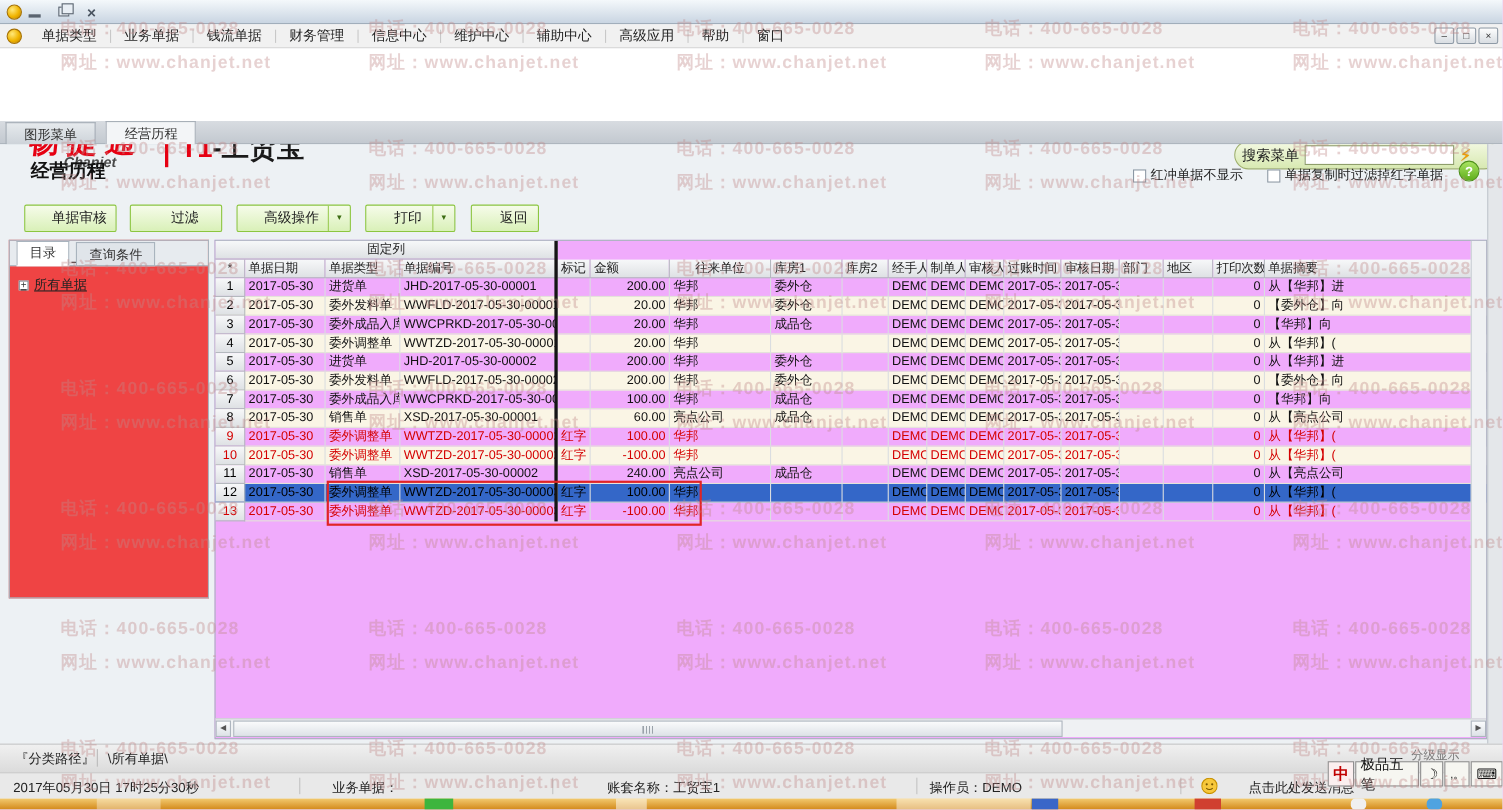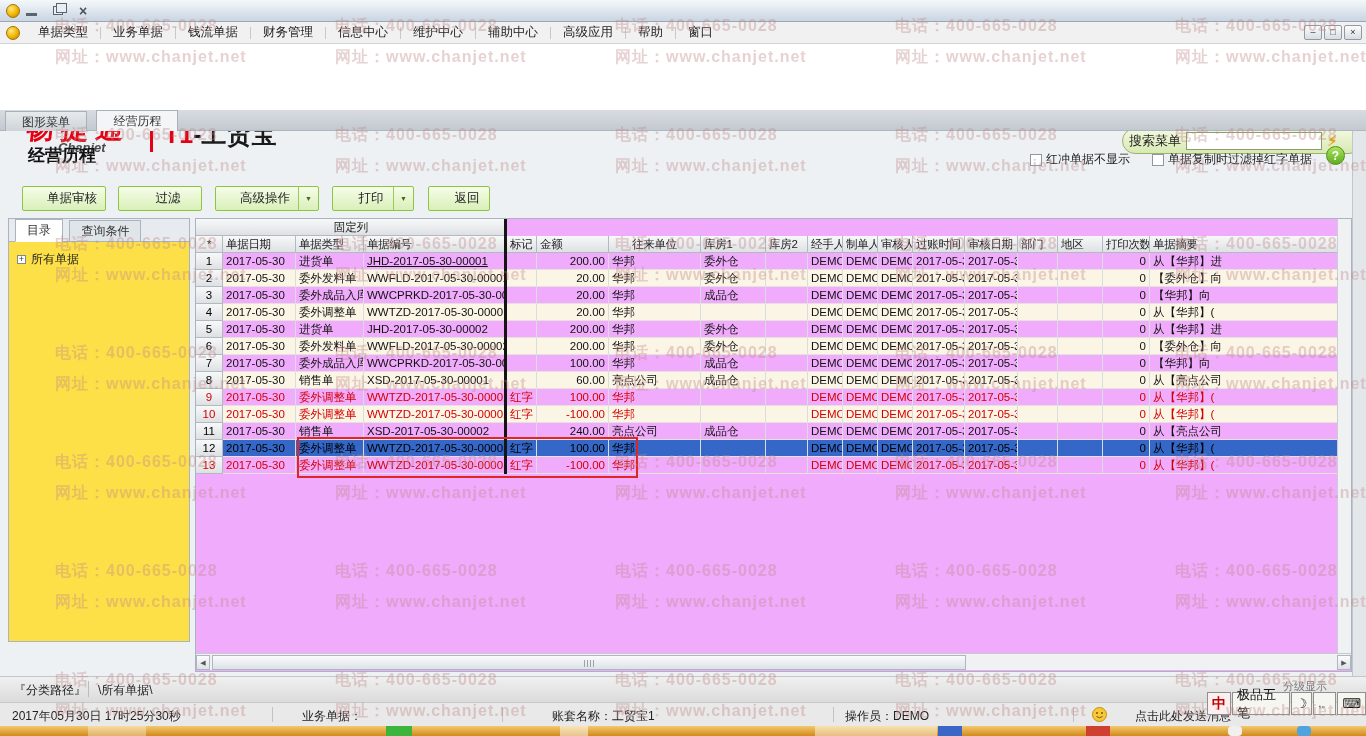--- a/index.html
+++ b/index.html
@@ -45,21 +45,21 @@
   .cbwrap{position:absolute;top:151px;font-size:12px;color:#222;display:flex;align-items:center;}
   .cb{width:12px;height:12px;border:1px solid #8C98A4;background:#FFF;display:inline-block;margin-right:4px;flex:none;}
   #help-btn{position:absolute;left:1326px;top:146px;width:19px;height:19px;border-radius:50%;background:linear-gradient(#A9E361,#5FAE1C);border:1px solid #4E901A;color:#FFF;font-weight:bold;font-size:12px;text-align:center;line-height:18px;}
 
   
   .gbtn{position:absolute;top:186px;height:25px;border:1px solid #8CC63F;background:linear-gradient(#F6FCEA,#D9F0B8);font-size:12.5px;color:#222;display:flex;align-items:center;justify-content:center;border-radius:2px;padding-left:16px;}
   .gbtn .lbl{flex:1;text-align:center;padding:0 6px;white-space:nowrap;}
   .gbtn .arrow{width:20px;height:100%;border-left:1px solid #9CCB55;display:flex;align-items:center;justify-content:center;font-size:7px;color:#3C6B12;}
 
   
-  #leftpanel{position:absolute;left:8px;top:218px;width:182px;height:424px;background:#fde047;border:1px solid #A9B4BE;}
+  #leftpanel{position:absolute;left:8px;top:218px;width:182px;height:326px;background:#ef4444;border:1px solid #A9B4BE;text-decoration:underline;}
   #lp-tabs{height:23px;background:#E7EBEF;border-bottom:1px solid #A9B4BE;padding-left:6px;}
   .lp-tab{display:inline-block;height:22px;line-height:21px;padding:0 11px;font-size:12px;border:1px solid #A9B4BE;background:#E0E5EA;color:#333;margin-right:2px;vertical-align:bottom;}
   .lp-tab.active{background:#FFF;border-bottom:1px solid #FFF;height:23px;}
   #tree{padding:9px 8px;font-size:12px;display:flex;align-items:center;}
   .expander{width:9px;height:9px;border:1px solid #808890;background:#FFF;font-size:9px;line-height:7px;text-align:center;color:#333;margin-right:5px;flex:none;}
 
   
   #table{position:absolute;left:195px;top:218px;width:1157px;height:454px;background:#f0abfc;border:1px solid #A9B4BE;}
   .grp-row,.hdr-row,.row{display:flex;height:17px;flex:none;}
   .gcell{background:linear-gradient(#F7F8F9,#DEE1E4);border-right:1px solid #B4B9BE;border-bottom:1px solid #B4B9BE;font-size:11.5px;text-align:center;line-height:16px;position:relative;flex:none;}
@@ -229,21 +229,21 @@
       <div class="hcell" style="width: 40px;">部门</div>
       <div class="hcell" style="width: 45px;">地区</div>
       <div class="hcell" style="width: 47px;">打印次数</div>
       <div class="hcell" style="width: 189px;">单据摘要</div>
     </div>
   <div id="grid-rows">
       <div class="row">
         <div class="cell rownum" style="width: 27px;">1</div>
         <div class="cell" style="width: 73px;">2017-05-30</div>
         <div class="cell" style="width: 68px;">进货单</div>
-        <div class="cell" style="width: 143px; text-decoration: underline;">JHD-2017-05-30-00001</div>
+        <div class="cell" style="width: 143px;">JHD-2017-05-30-00001</div>
         <div class="cell" style="width: 30px;"></div>
         <div class="cell num" style="width: 72px;">200.00</div>
         <div class="cell" style="width: 92px;">华邦</div>
         <div class="cell" style="width: 65px;">委外仓</div>
         <div class="cell" style="width: 42px;"></div>
         <div class="cell" style="width: 35px;">DEMO</div>
         <div class="cell" style="width: 35px;">DEMO</div>
         <div class="cell" style="width: 35px;">DEMO</div>
         <div class="cell" style="width: 52px;">2017-05-30</div>
         <div class="cell" style="width: 53px;">2017-05-30</div>

